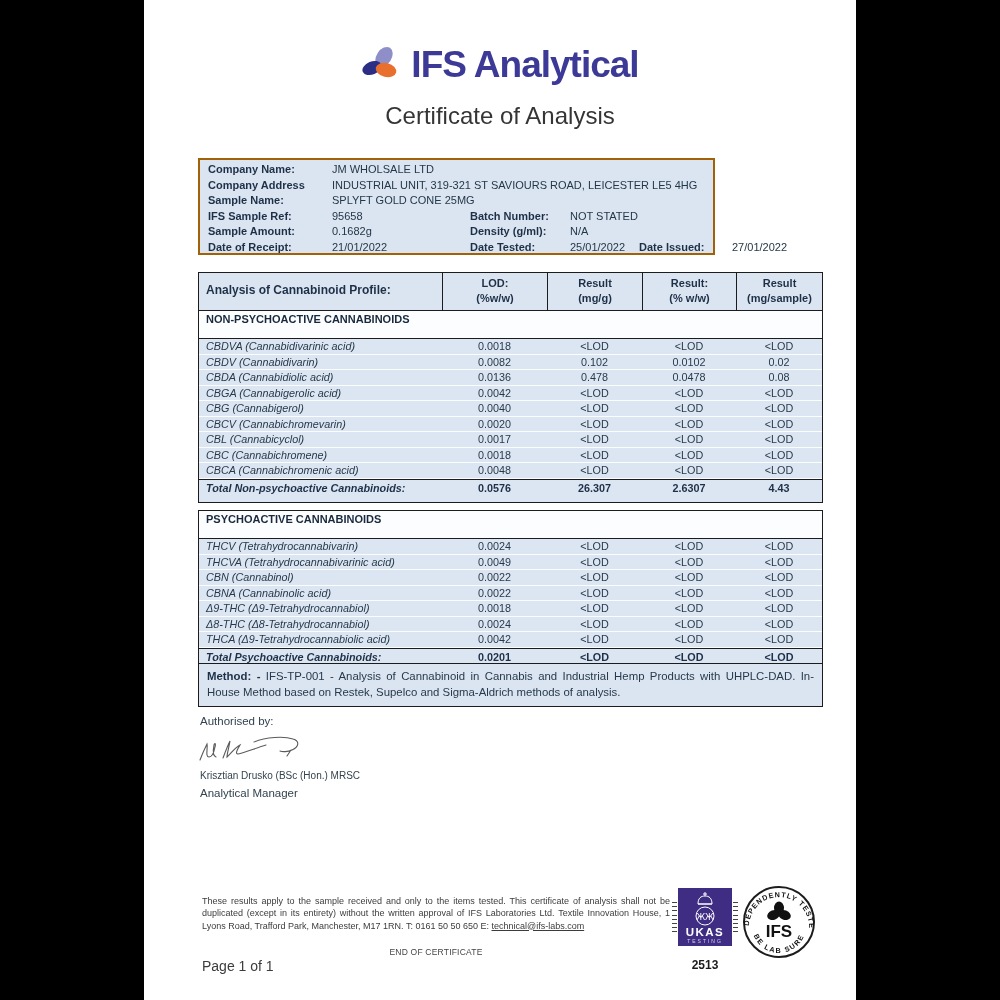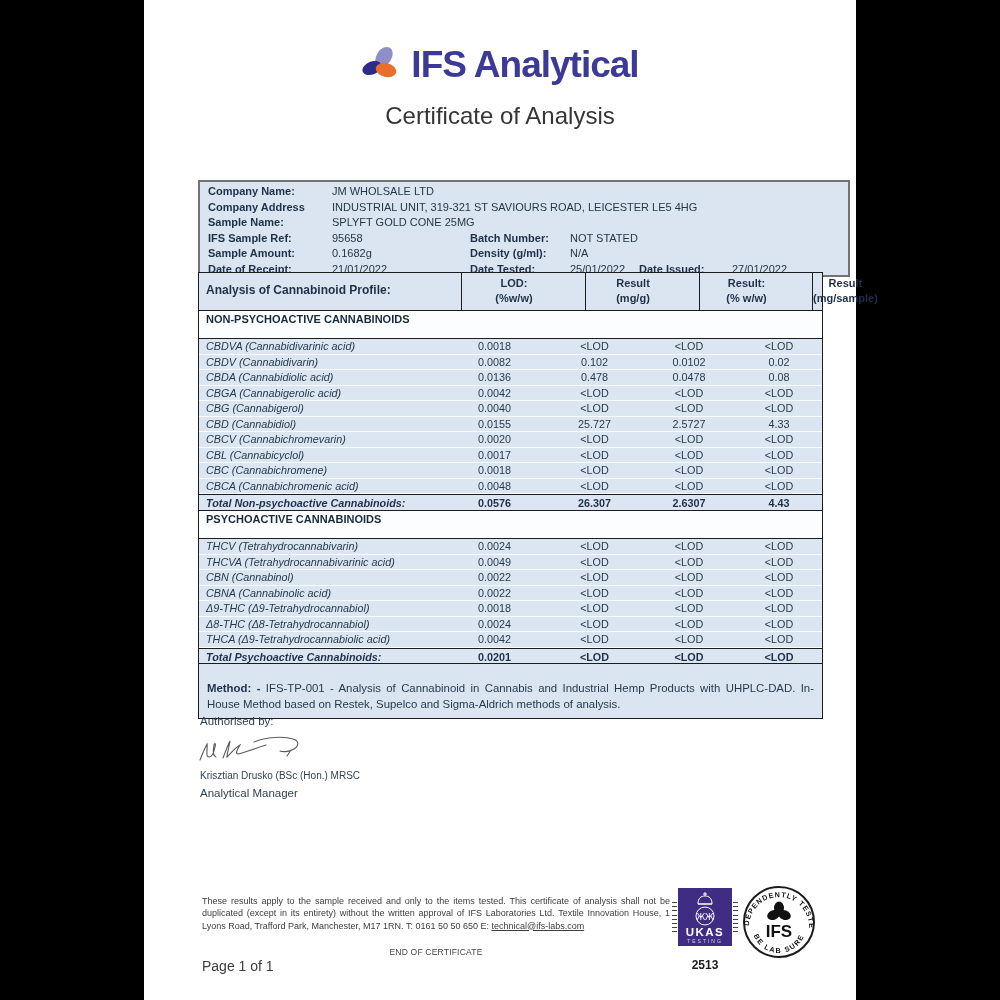--- a/index.html
+++ b/index.html
@@ -9,45 +9,45 @@
   .page  { position:absolute; left:144px; top:0; width:712px; height:1000px; background:#ffffff; }
 
   
   .brand { position:absolute; left:0; top:44px; width:712px; display:flex; justify-content:center;
            align-items:flex-end; gap:10px; }
   .brand-text { font-size:37px; font-weight:bold; color:#3c3a96; letter-spacing:-1px; }
   .doc-title { position:absolute; left:0; top:102px; width:712px; text-align:center;
                font-size:24px; color:#353535; }
 
   
-  .company { position:absolute; left:54px; top:180px; width:652px; height:97px;
-             background:#dbe5f1; border:2px solid #737373; padding-top:2px; }
+  .company { position:absolute; left:54px; top:158px; width:517px; height:97px;
+             background:#dbe5f1; border:2px solid #a16207; padding-top:2px; }
   .c-row { position:relative; height:15.5px; font-size:11px; color:#243748; }
   .c-row span { position:absolute; top:0; line-height:15.5px; white-space:nowrap; }
   .c-lab { font-weight:bold; color:#1e3048; }
 
   
   .atable { position:absolute; left:54px; width:625px; background:#dce6f2;
             border:1.5px solid #1c1c1c; color:#27394a; }
   .t-grid { display:grid; grid-template-columns:243px 105px 95px 94px 1fr; }
-  .a-head { background:#dbe5f1; border-bottom:1.5px solid #1c1c1c;gap:19px; }
+  .a-head { background:#dbe5f1; border-bottom:1.5px solid #1c1c1c; }
   .a-head .h-name { font-size:12px; font-weight:bold; padding:10px 0 0 7px; color:#1e3048; }
   .h-cell { border-left:1.5px solid #1c1c1c; text-align:center; font-size:11px; font-weight:bold;
             color:#1e3048; padding-top:3px; line-height:15px; height:37px; }
   .sec-band { background:#fcfdfe; border-bottom:1.5px solid #1c1c1c; font-size:11px; font-weight:bold;
               color:#18293d; height:28px; line-height:16px; padding-left:7px; }
   .t-row { height:15.5px; line-height:15px; font-size:10.8px; border-bottom:1px solid rgba(255,255,255,.85); }
   .t-row .cell-name { padding-left:7px; text-align:left;font-style:italic; }
   .t-row div { text-align:center; }
-  .t-row.total { font-weight:bold; border-top:1.5px solid #1c1c1c; height:17px; line-height:16px;
+  .t-row.total { font-weight:bold; border-top:1.5px solid #1c1c1c; height:23px; line-height:16px;
                  border-bottom:none; color:#1e3048; }
 
   
   .method { position:absolute; left:54px; top:663px; width:625px; background:#dbe5f1;
-            border:1.5px solid #1c1c1c; padding:16px 8px 6px 8px; font-size:11.4px;
+            border:1.5px solid #1c1c1c; padding:4px 8px 6px 8px; font-size:11.4px;
             line-height:1.42; color:#27394a; text-align:justify; }
   .method b { color:#1e3048; }
 
   
   .auth-label { position:absolute; left:56px; top:715px; font-size:11.5px; color:#33434f; }
   .signature  { position:absolute; left:52px; top:730px; }
   .auth-name  { position:absolute; left:56px; top:770px; font-size:10px; color:#33434f; }
   .auth-role  { position:absolute; left:56px; top:787px; font-size:11.5px; color:#33434f; }
 
   
@@ -159,27 +159,20 @@
             <div>&lt;LOD</div>
             <div>&lt;LOD</div>
             <div>&lt;LOD</div>
           </div>
           <div class="t-grid t-row">
             <div class="cell-name">CBG (Cannabigerol)</div>
             <div>0.0040</div>
             <div>&lt;LOD</div>
             <div>&lt;LOD</div>
             <div>&lt;LOD</div>
-          </div>
-          <div class="t-grid t-row">
-            <div class="cell-name">CBD (Cannabidiol)</div>
-            <div>0.0155</div>
-            <div>25.727</div>
-            <div>2.5727</div>
-            <div>4.33</div>
           </div>
           <div class="t-grid t-row">
             <div class="cell-name">CBCV (Cannabichromevarin)</div>
             <div>0.0020</div>
             <div>&lt;LOD</div>
             <div>&lt;LOD</div>
             <div>&lt;LOD</div>
           </div>
           <div class="t-grid t-row">
             <div class="cell-name">CBL (Cannabicyclol)</div>

